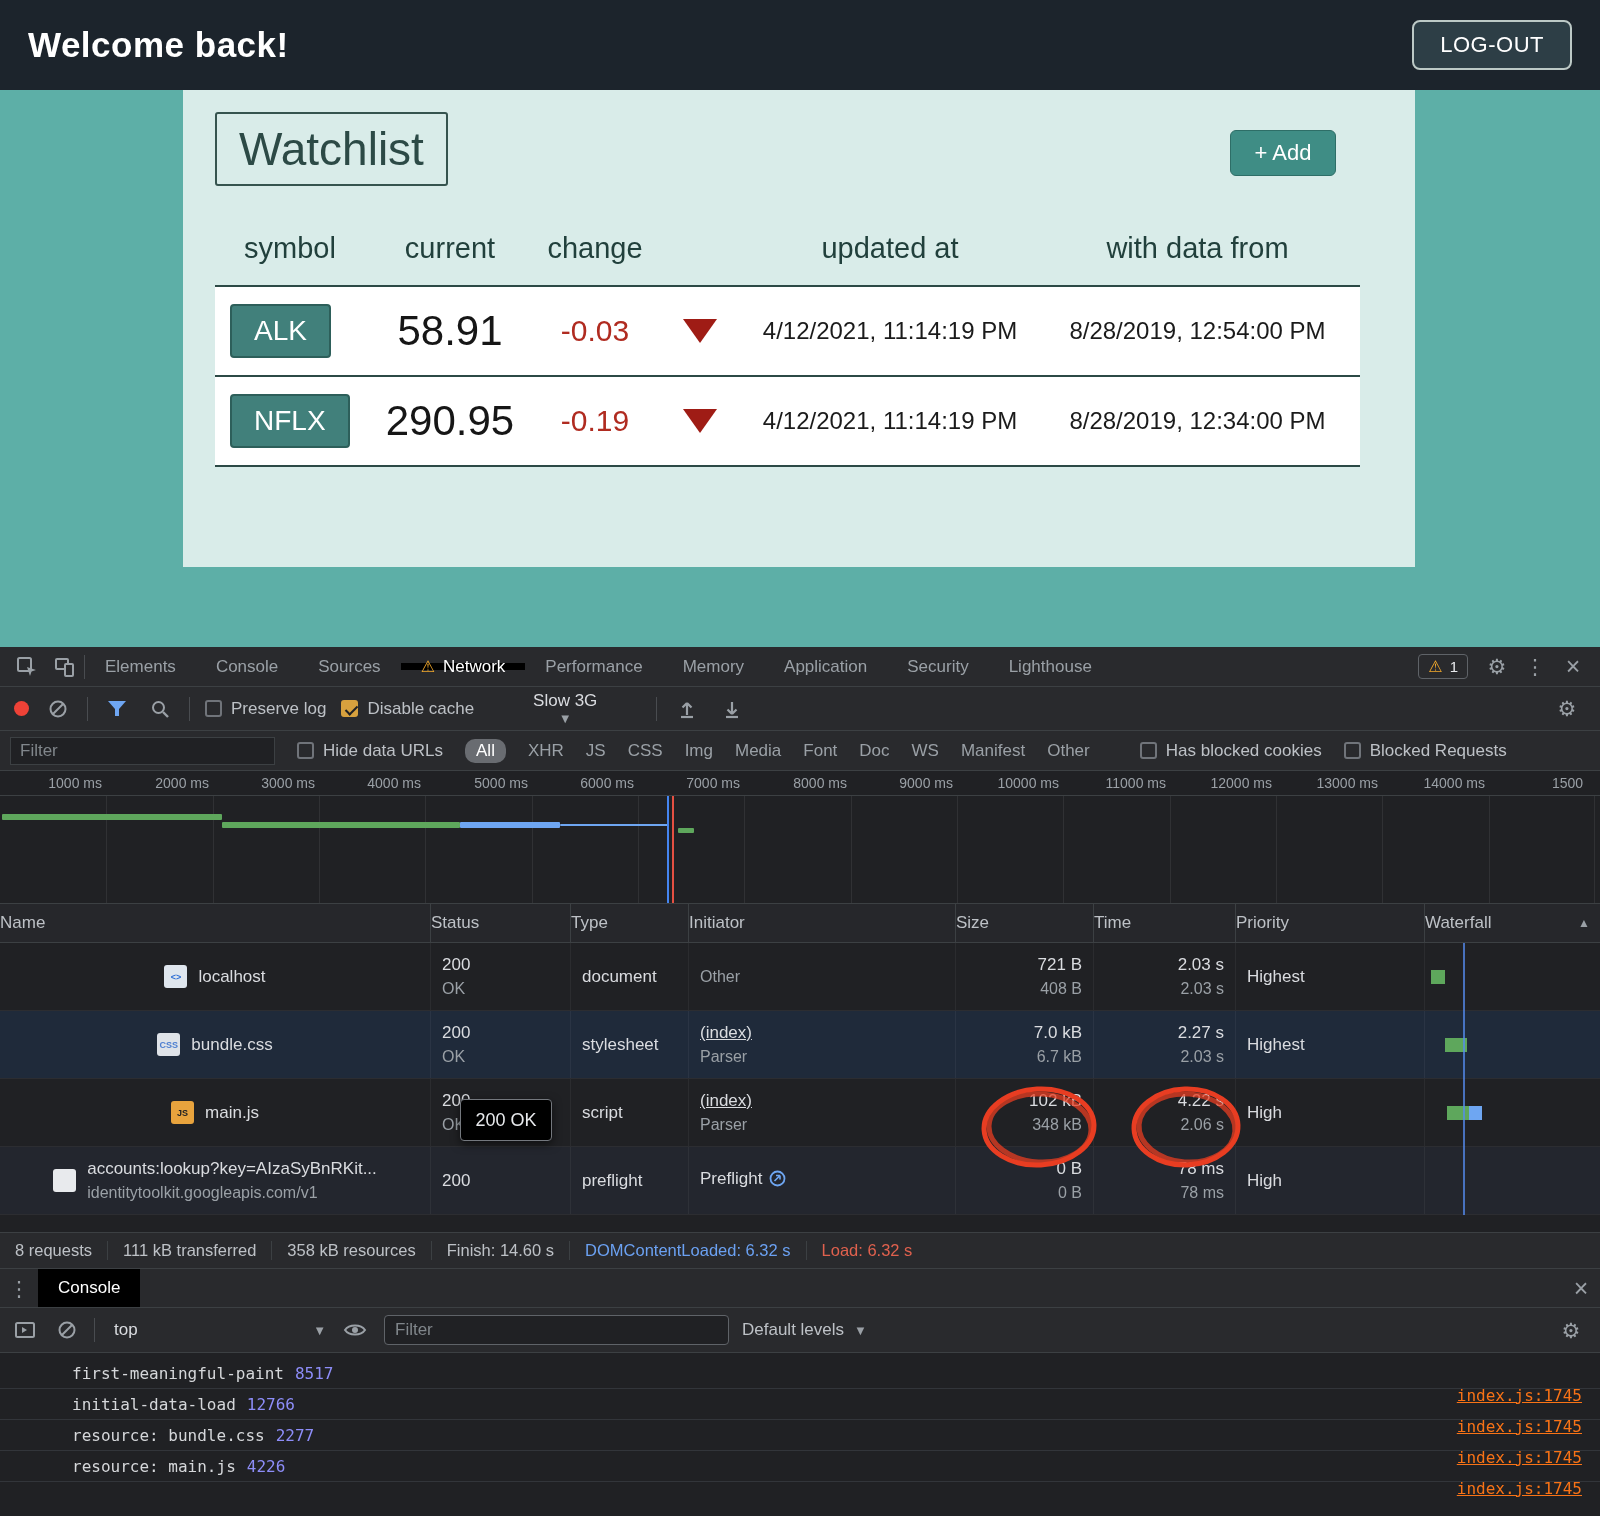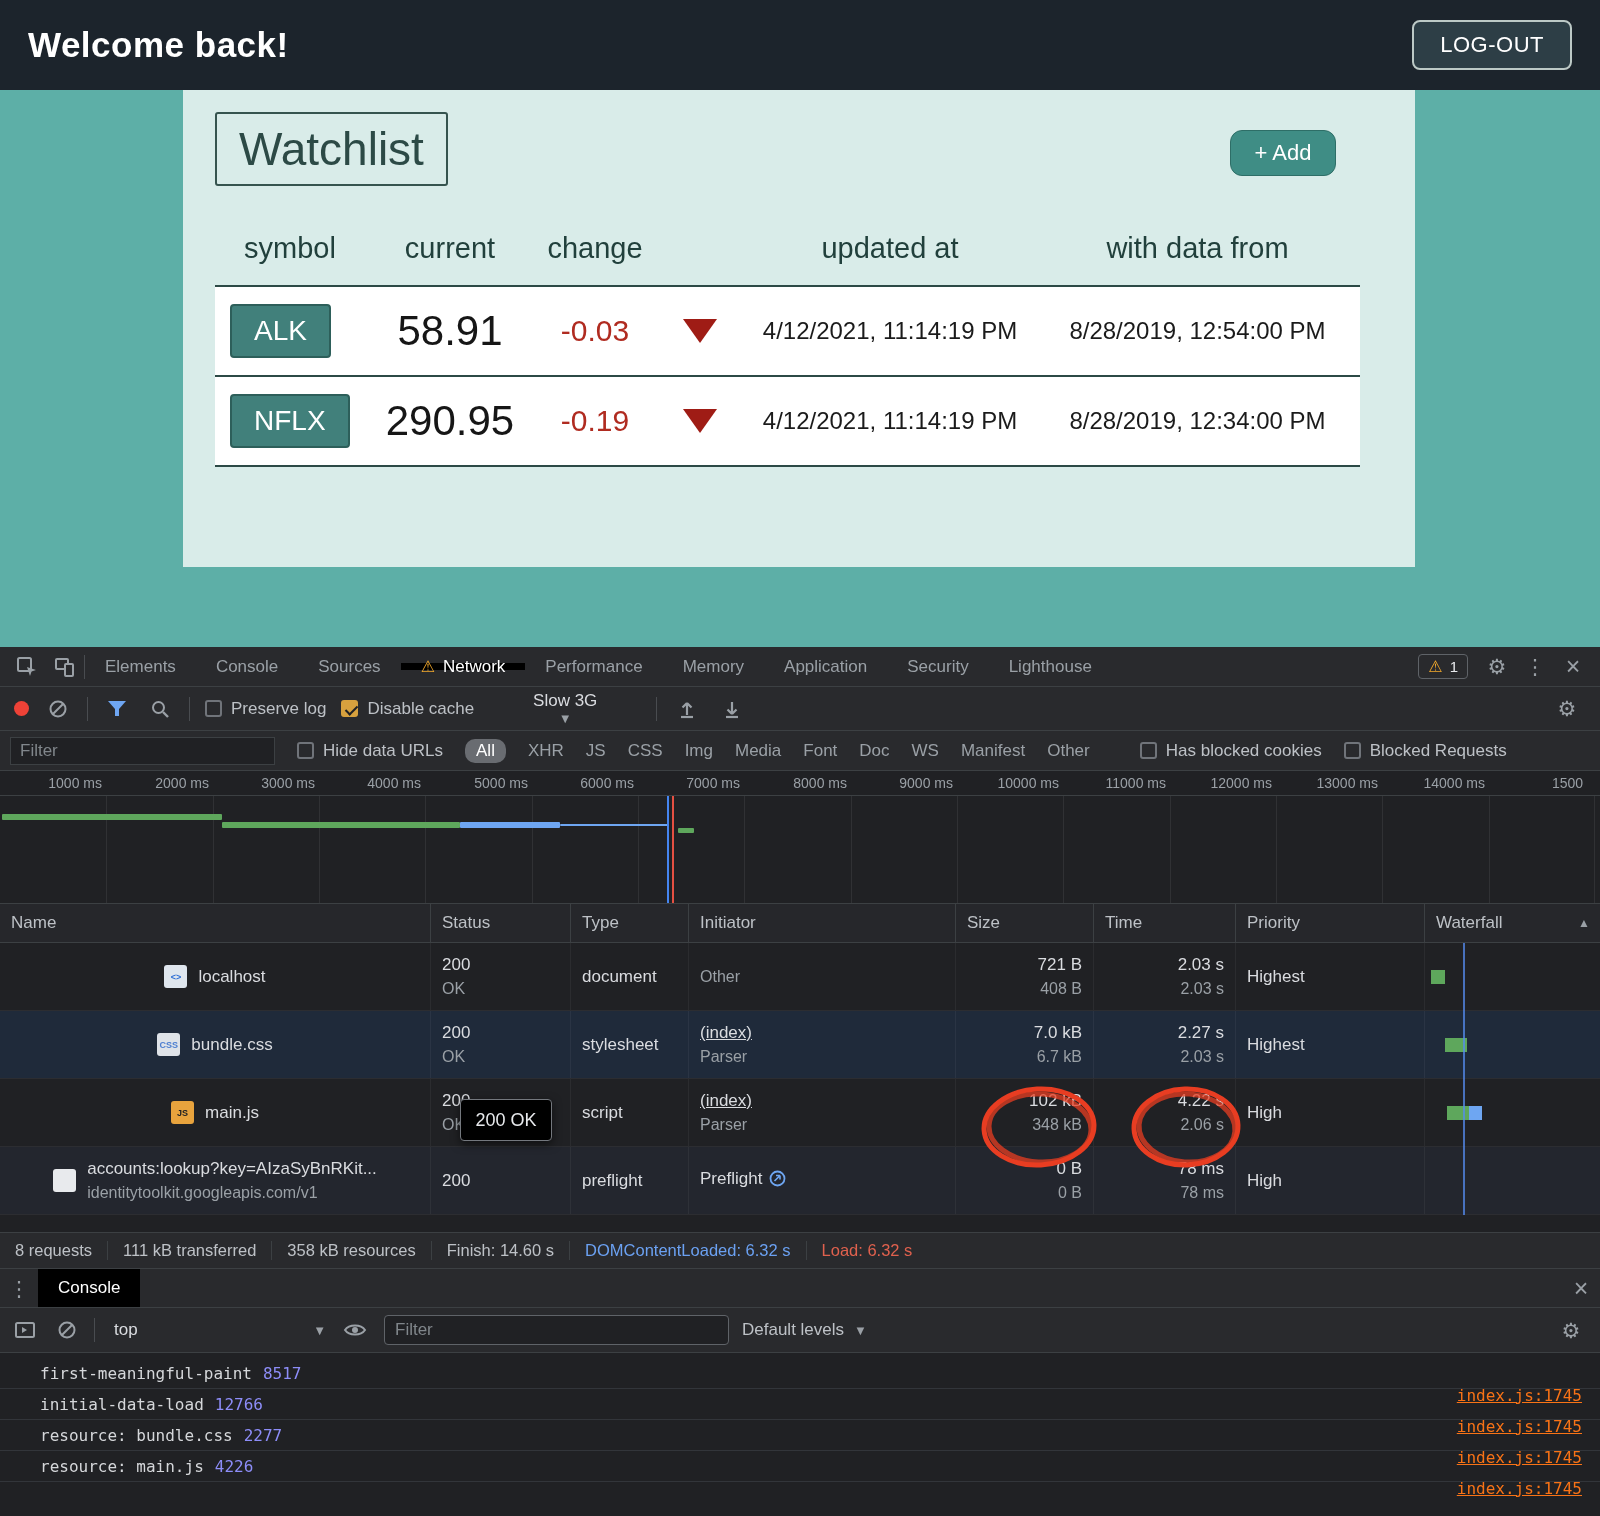--- a/index.html
+++ b/index.html
@@ -13,21 +13,21 @@
   .logout-btn { background:#2d3e46; color:#fff; border:2px solid #bcc9c6; border-radius:8px;
                 font-size:22px; padding:10px 26px; cursor:pointer; letter-spacing:.5px;
                 font-family:"Liberation Sans",sans-serif; }
 
   .app-body { position:relative; height:557px; background:#5dafa7; }
   .card { position:absolute; left:183px; top:0; width:1232px; height:477px; background:#d9ece9; }
   .wl-titlebox { position:absolute; left:32px; top:22px; border:2px solid #36544f;
                  border-radius:3px; padding:8px 22px; background:transparent; }
   .wl-title { font-size:46px; color:#2c4a46; }
   .add-btn { position:absolute; right:79px; top:40px; width:106px; height:46px;
-             background:#3f8d85; color:#fff; border:1px solid #2e6e67; border-radius:12px;
+             background:#3f8d85; color:#fff; border:1px solid #2e6e67; border-radius:6px;
              font-size:22px; cursor:pointer; font-family:"Liberation Sans",sans-serif; }
   .wl-grid { display:grid; grid-template-columns:150px 170px 120px 90px 290px 325px; align-items:center; }
   .wl-cols { position:absolute; left:32px; top:142px; width:1145px; }
   .wl-col { text-align:center; font-size:29px; color:#21403c; }
   .wl-rows { position:absolute; left:32px; top:195px; width:1145px; border-bottom:2px solid #2c4a46; }
   .wl-row { height:90px; background:#fff; border-top:2px solid #2c4a46; }
   .sym-badge { justify-self:start; margin-left:15px; background:#41807b; border:2px solid #2d5f5a;
                border-radius:4px; color:#fff; font-size:28px; padding:9px 22px; cursor:pointer; }
   .cur { text-align:center; font-size:42px; color:#161616; }
   .chg { text-align:center; font-size:30px; color:#b02b20; }
@@ -78,21 +78,21 @@
   .ov-topline { position:absolute; top:24px; left:0; right:0; height:1px; background:#3c4043; }
   .tick-label { position:absolute; top:4px; width:86px; text-align:right; font-size:14px; color:#9aa0a6; }
   .tick-line { position:absolute; top:25px; bottom:0; width:1px; background:#303134; }
   .ov-bar { position:absolute; border-radius:1px; }
   .g { background:#5ea75c; } .b { background:#6ea6f2; }
   .marker { position:absolute; top:25px; bottom:0; width:2px; }
 
   .netgrid { display:grid; grid-template-columns:430px 140px 118px 267px 138px 142px 189px 176px; }
   .dt-thead { position:absolute; top:257px; height:39px; left:0; right:0; background:#26272b;
               border-bottom:1px solid #3c4043; }
-  .th { height:100%; display:flex; align-items:center; padding-left:11px; color:#bdc1c6;
+  .th { height:100%; display:flex; align-items:center; color:#bdc1c6;
         border-left:1px solid #3c4043; cursor:pointer; }
   .th:first-child { border-left:none; }
   .sort-ic { margin-left:auto; margin-right:10px; font-size:12px; color:#9aa0a6; }
 
   .dt-row { position:absolute; left:0; right:0; height:68px; border-bottom:1px solid #2c2d31; cursor:pointer; }
   .dt-row .cell { padding:7px 11px; display:flex; flex-direction:column; justify-content:center;
                   gap:5px; border-left:1px solid rgba(255,255,255,.05); overflow:hidden; }
   .dt-row .cell:first-child { border-left:none; flex-direction:row; align-items:center; gap:11px; }
   .ml { color:#dadce0; white-space:nowrap; }
   .sl { color:#9aa0a6; font-size:16px; white-space:nowrap; }
@@ -131,21 +131,21 @@
   .ctx { width:218px; display:flex; align-items:center; justify-content:space-between;
          color:#dadce0; cursor:pointer; padding-left:6px; }
   .c-input { width:345px; height:30px; background:#202124; border:1px solid #5f6368; border-radius:4px;
              color:#dadce0; font-size:17px; padding:0 10px; font-family:"Liberation Sans",sans-serif; }
   .levels { display:flex; align-items:center; gap:10px; color:#bdc1c6; cursor:pointer; }
 
   .dt-console { position:absolute; top:706px; bottom:0; left:0; right:0; background:#202124;
                 font-family:"DejaVu Sans Mono",monospace; font-size:16px; padding-top:5px; }
   .log-row { height:31px; display:flex; align-items:center; padding:0 18px 0 40px;
              border-bottom:1px solid #32353a; }
-  .log-msg { color:#d5d7da; }
+  .log-msg { color:#d5d7da;margin-left:32px; }
   .log-val { color:#8d8df8; margin-left:11px; }
   .log-src { margin-left:auto; color:#f97316; text-decoration:underline; cursor:pointer;margin-top:44px; }
 </style>
 </head>
 <body>
 
 <header class="app-header">
   <div class="app-title">Welcome back!</div>
   <button class="logout-btn">LOG-OUT</button>
 </header>

